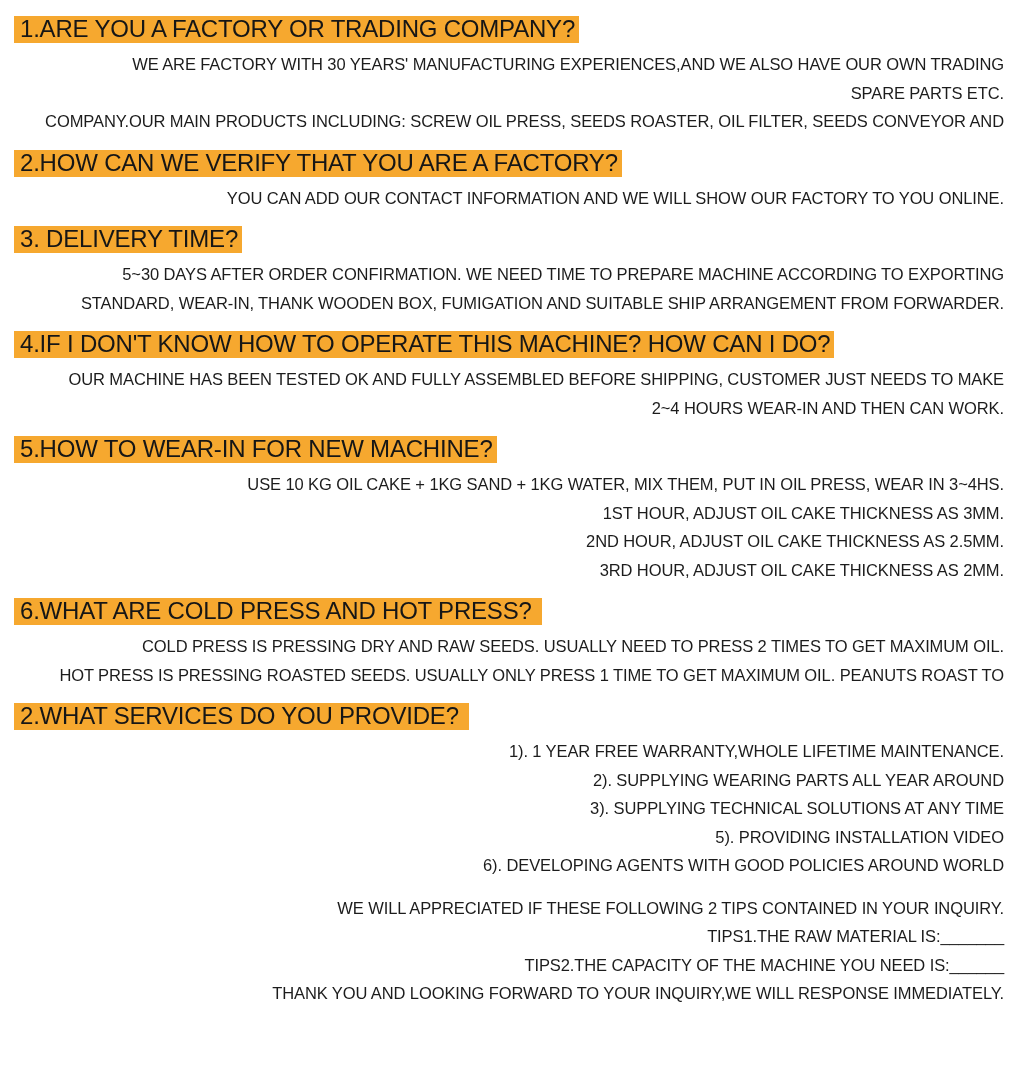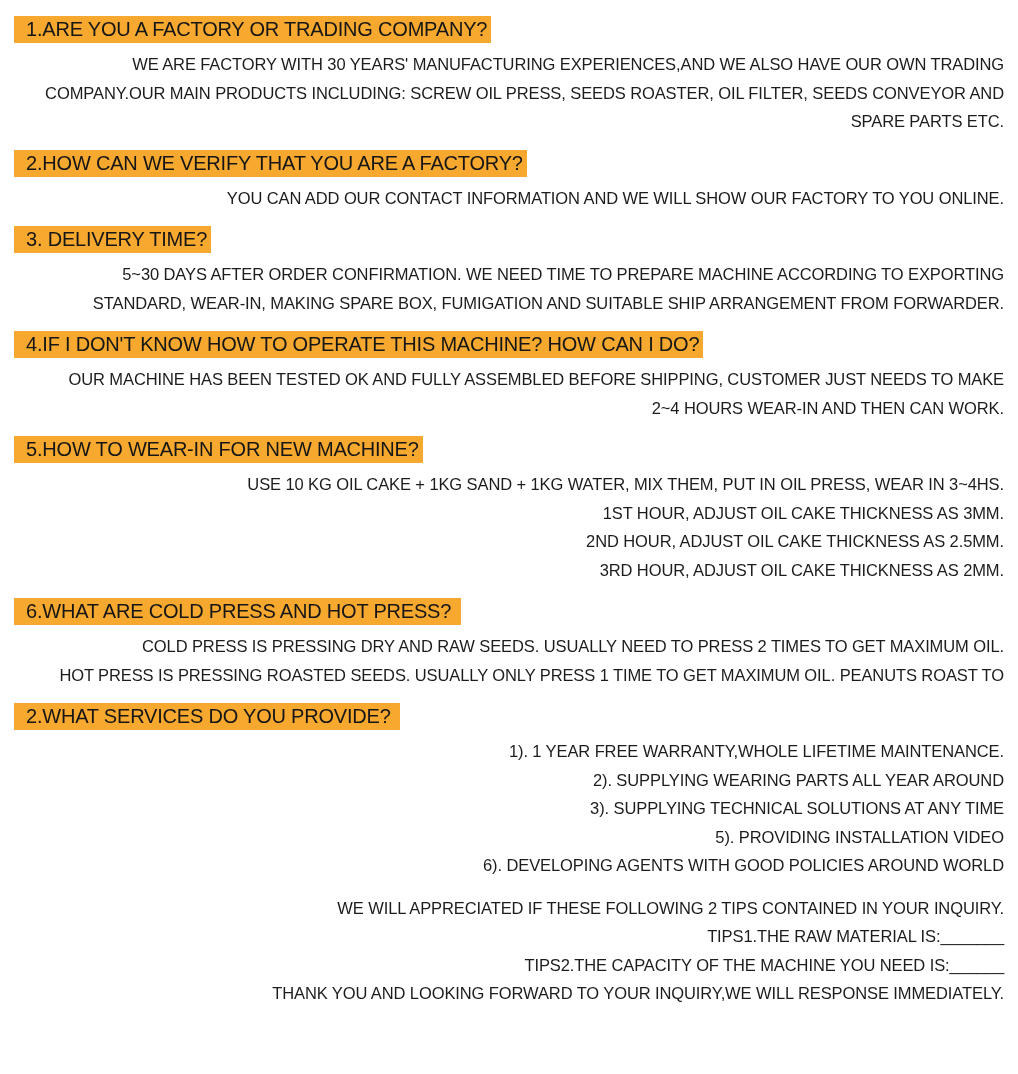--- a/index.html
+++ b/index.html
@@ -12,25 +12,25 @@
     height: 1074px;
     overflow: hidden;
     font-family: "Liberation Sans", "DejaVu Sans", sans-serif;
     color: #1c1c1c;
     box-sizing: border-box;
     padding: 16px 14px 12px 14px;
   }
   .sec { margin: 0 0 14px 0; }
   .hl {
     display: inline-block;
-    font-size: 20px;
+    font-size: 24px;
     font-weight: 400;
     line-height: 26px;
     margin: 0 0 7px 0;
-    padding: 0 4px 1px 12px;
+    padding: 0 4px 1px 6px;
     background: var(--hl, #F6A82F);
     color: #161616;
     white-space: pre;
     letter-spacing: -0.2px;
   }
   .ln {
     font-size: 16.5px;
     line-height: 28.5px;
     white-space: pre;
     letter-spacing: -0.1px;
@@ -41,37 +41,37 @@
 </style>
 </head>
 <body style="color: rgb(28, 28, 28); background: rgb(255, 255, 255);">
 
 <main>
 
   <section class="sec">
     <h2 class="hl">1.ARE YOU A FACTORY OR TRADING COMPANY?</h2>
     <div>
       <div class="ln">WE ARE FACTORY WITH 30 YEARS' MANUFACTURING EXPERIENCES,AND WE ALSO HAVE OUR OWN TRADING</div>
+      <div class="ln">SPARE PARTS ETC.</div>
       <div class="ln">COMPANY.OUR MAIN PRODUCTS INCLUDING: SCREW OIL PRESS, SEEDS ROASTER, OIL FILTER, SEEDS CONVEYOR AND</div>
-      <div class="ln">SPARE PARTS ETC.</div>
     </div>
   </section>
 
   <section class="sec">
     <h2 class="hl">2.HOW CAN WE VERIFY THAT YOU ARE A FACTORY?</h2>
     <div>
       <div class="ln">YOU CAN ADD OUR CONTACT INFORMATION AND WE WILL SHOW OUR FACTORY TO YOU ONLINE.</div>
     </div>
   </section>
 
   <section class="sec">
     <h2 class="hl">3. DELIVERY TIME?</h2>
     <div>
       <div class="ln">5~30 DAYS AFTER ORDER CONFIRMATION. WE NEED TIME TO PREPARE MACHINE ACCORDING TO EXPORTING</div>
-      <div class="ln">STANDARD, WEAR-IN, MAKING SPARE BOX, FUMIGATION AND SUITABLE SHIP ARRANGEMENT FROM FORWARDER.</div>
+      <div class="ln">STANDARD, WEAR-IN, THANK WOODEN BOX, FUMIGATION AND SUITABLE SHIP ARRANGEMENT FROM FORWARDER.</div>
     </div>
   </section>
 
   <section class="sec">
     <h2 class="hl">4.IF I DON'T KNOW HOW TO OPERATE THIS MACHINE? HOW CAN I DO?</h2>
     <div>
       <div class="ln">OUR MACHINE HAS BEEN TESTED OK AND FULLY ASSEMBLED BEFORE SHIPPING, CUSTOMER JUST NEEDS TO MAKE</div>
       <div class="ln">2~4 HOURS WEAR-IN AND THEN CAN WORK.</div>
     </div>
   </section>

